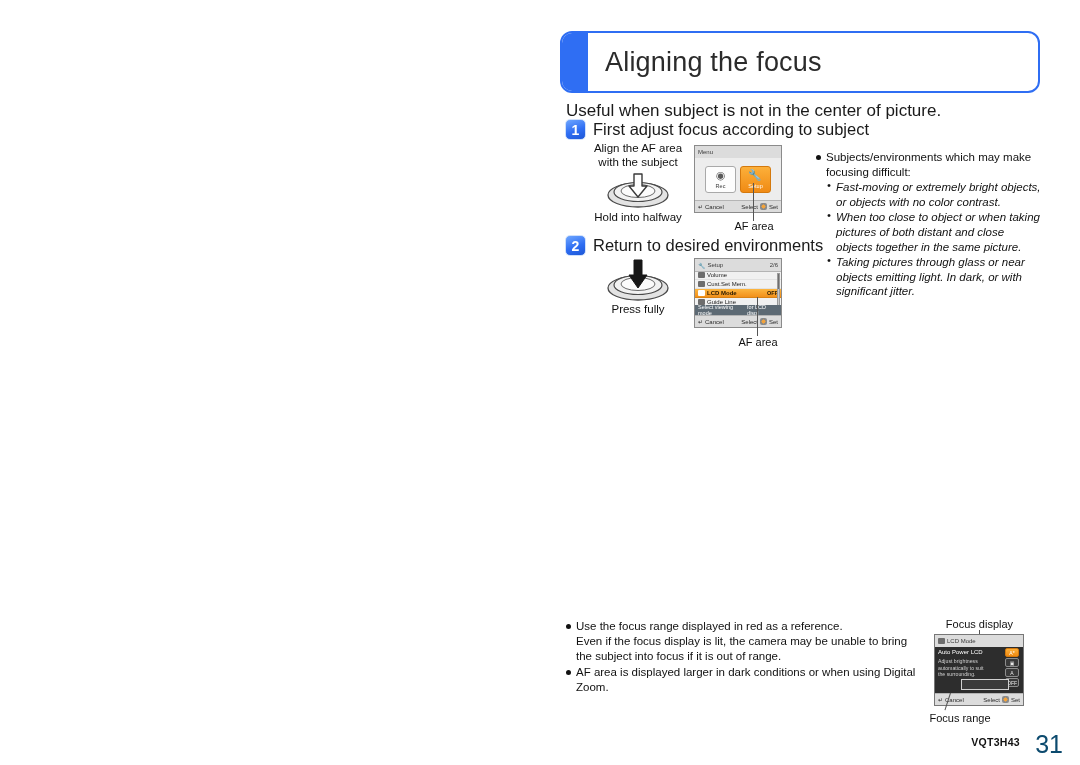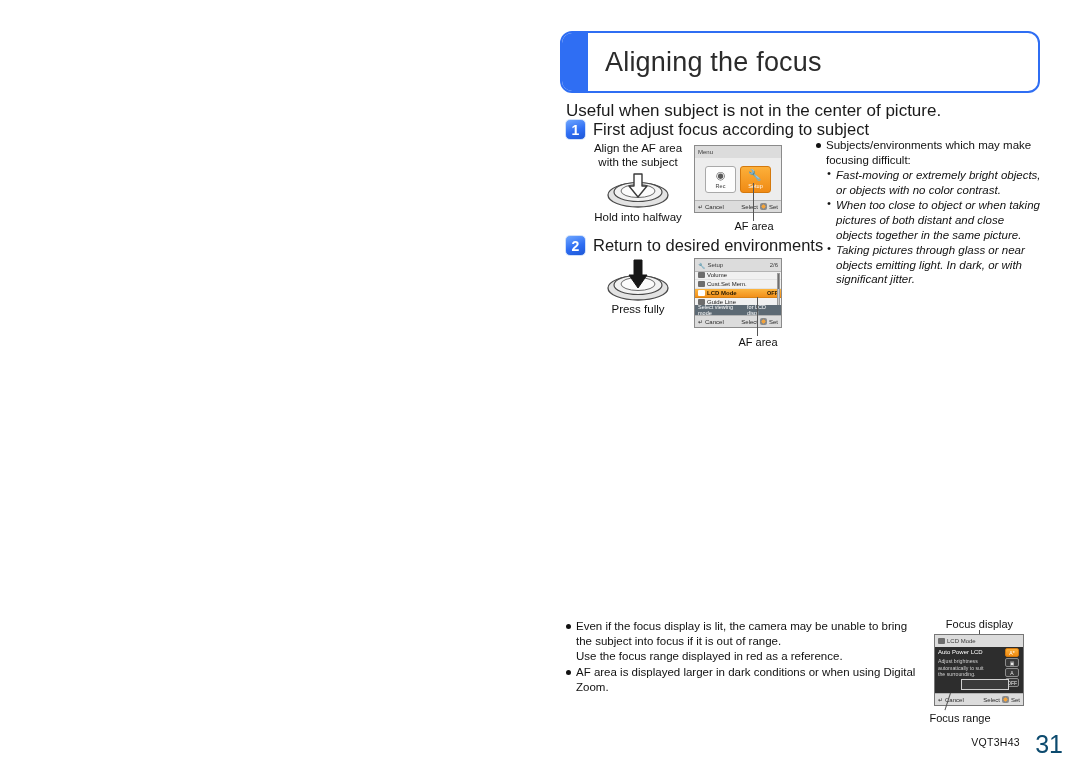--- a/index.html
+++ b/index.html
@@ -159,21 +159,21 @@
   .callout{
     position:absolute;font-size:11px;color:#111;white-space:nowrap;text-align:center;
   }
   .leader{position:absolute;background:#555;}
 
   
   .bullets{
     position:absolute;left:816px;top:138px;width:225px;
     font-size:11.5px;line-height:1.27;color:#111;
   }
-  .b1{position:relative;padding-left:10px;}
+  .b1{position:relative;padding-left:10px;margin-top:12px;}
   .b1::before{
     content:"";position:absolute;left:0;top:5px;width:5px;height:5px;
     border-radius:50%;background:#111;
   }
   .sub{margin-top:1px;padding-left:11px;font-style:italic;}
   .b2{position:relative;padding-left:9px;margin-top:1px;}
   .b2::before{
     content:"\2022";position:absolute;left:0;top:-1px;font-size:11px;color:#111;
   }
 
@@ -186,20 +186,21 @@
   .note::before{
     content:"";position:absolute;left:0;top:5px;width:5px;height:5px;
     border-radius:50%;background:#111;
   }
   .note .ln{display:block;}
 
   
   .footer-code{
     position:absolute;right:60px;bottom:17px;font-size:10.5px;color:#111;
     letter-spacing:.3px;
+    font-weight:bold;
   }
   .footer-page{
     position:absolute;right:17px;bottom:6px;font-size:25px;color:#0c4a6e;
   }
 </style>
 </head>
 <body>
 
 <div class="title-bar">
   <div class="title-accent"></div>
@@ -325,22 +326,22 @@
   <div class="b1">Subjects/environments which may make focusing difficult:</div>
   <div class="sub">
     <div class="b2">Fast-moving or extremely bright objects, or objects with no color contrast.</div>
     <div class="b2">When too close to object or when taking pictures of both distant and close objects together in the same picture.</div>
     <div class="b2">Taking pictures through glass or near objects emitting light. In dark, or with significant jitter.</div>
   </div>
 </div>
 
 <div class="notes">
   <div class="note">
+    <span class="ln">Use the focus range displayed in red as a reference.</span>
     <span class="ln">Even if the focus display is lit, the camera may be unable to bring the subject into focus if it is out of range.</span>
-    <span class="ln">Use the focus range displayed in red as a reference.</span>
   </div>
   <div class="note">
     <span class="ln">AF area is displayed larger in dark conditions or when using Digital Zoom.</span>
   </div>
 </div>
 
 <div class="callout" style="left:922px;top:618px;width:115px;">Focus display</div>
 <div class="leader" style="left:979px;top:630px;width:1px;height:16px;"></div>
 
 <div class="lcd" id="lcd3">

